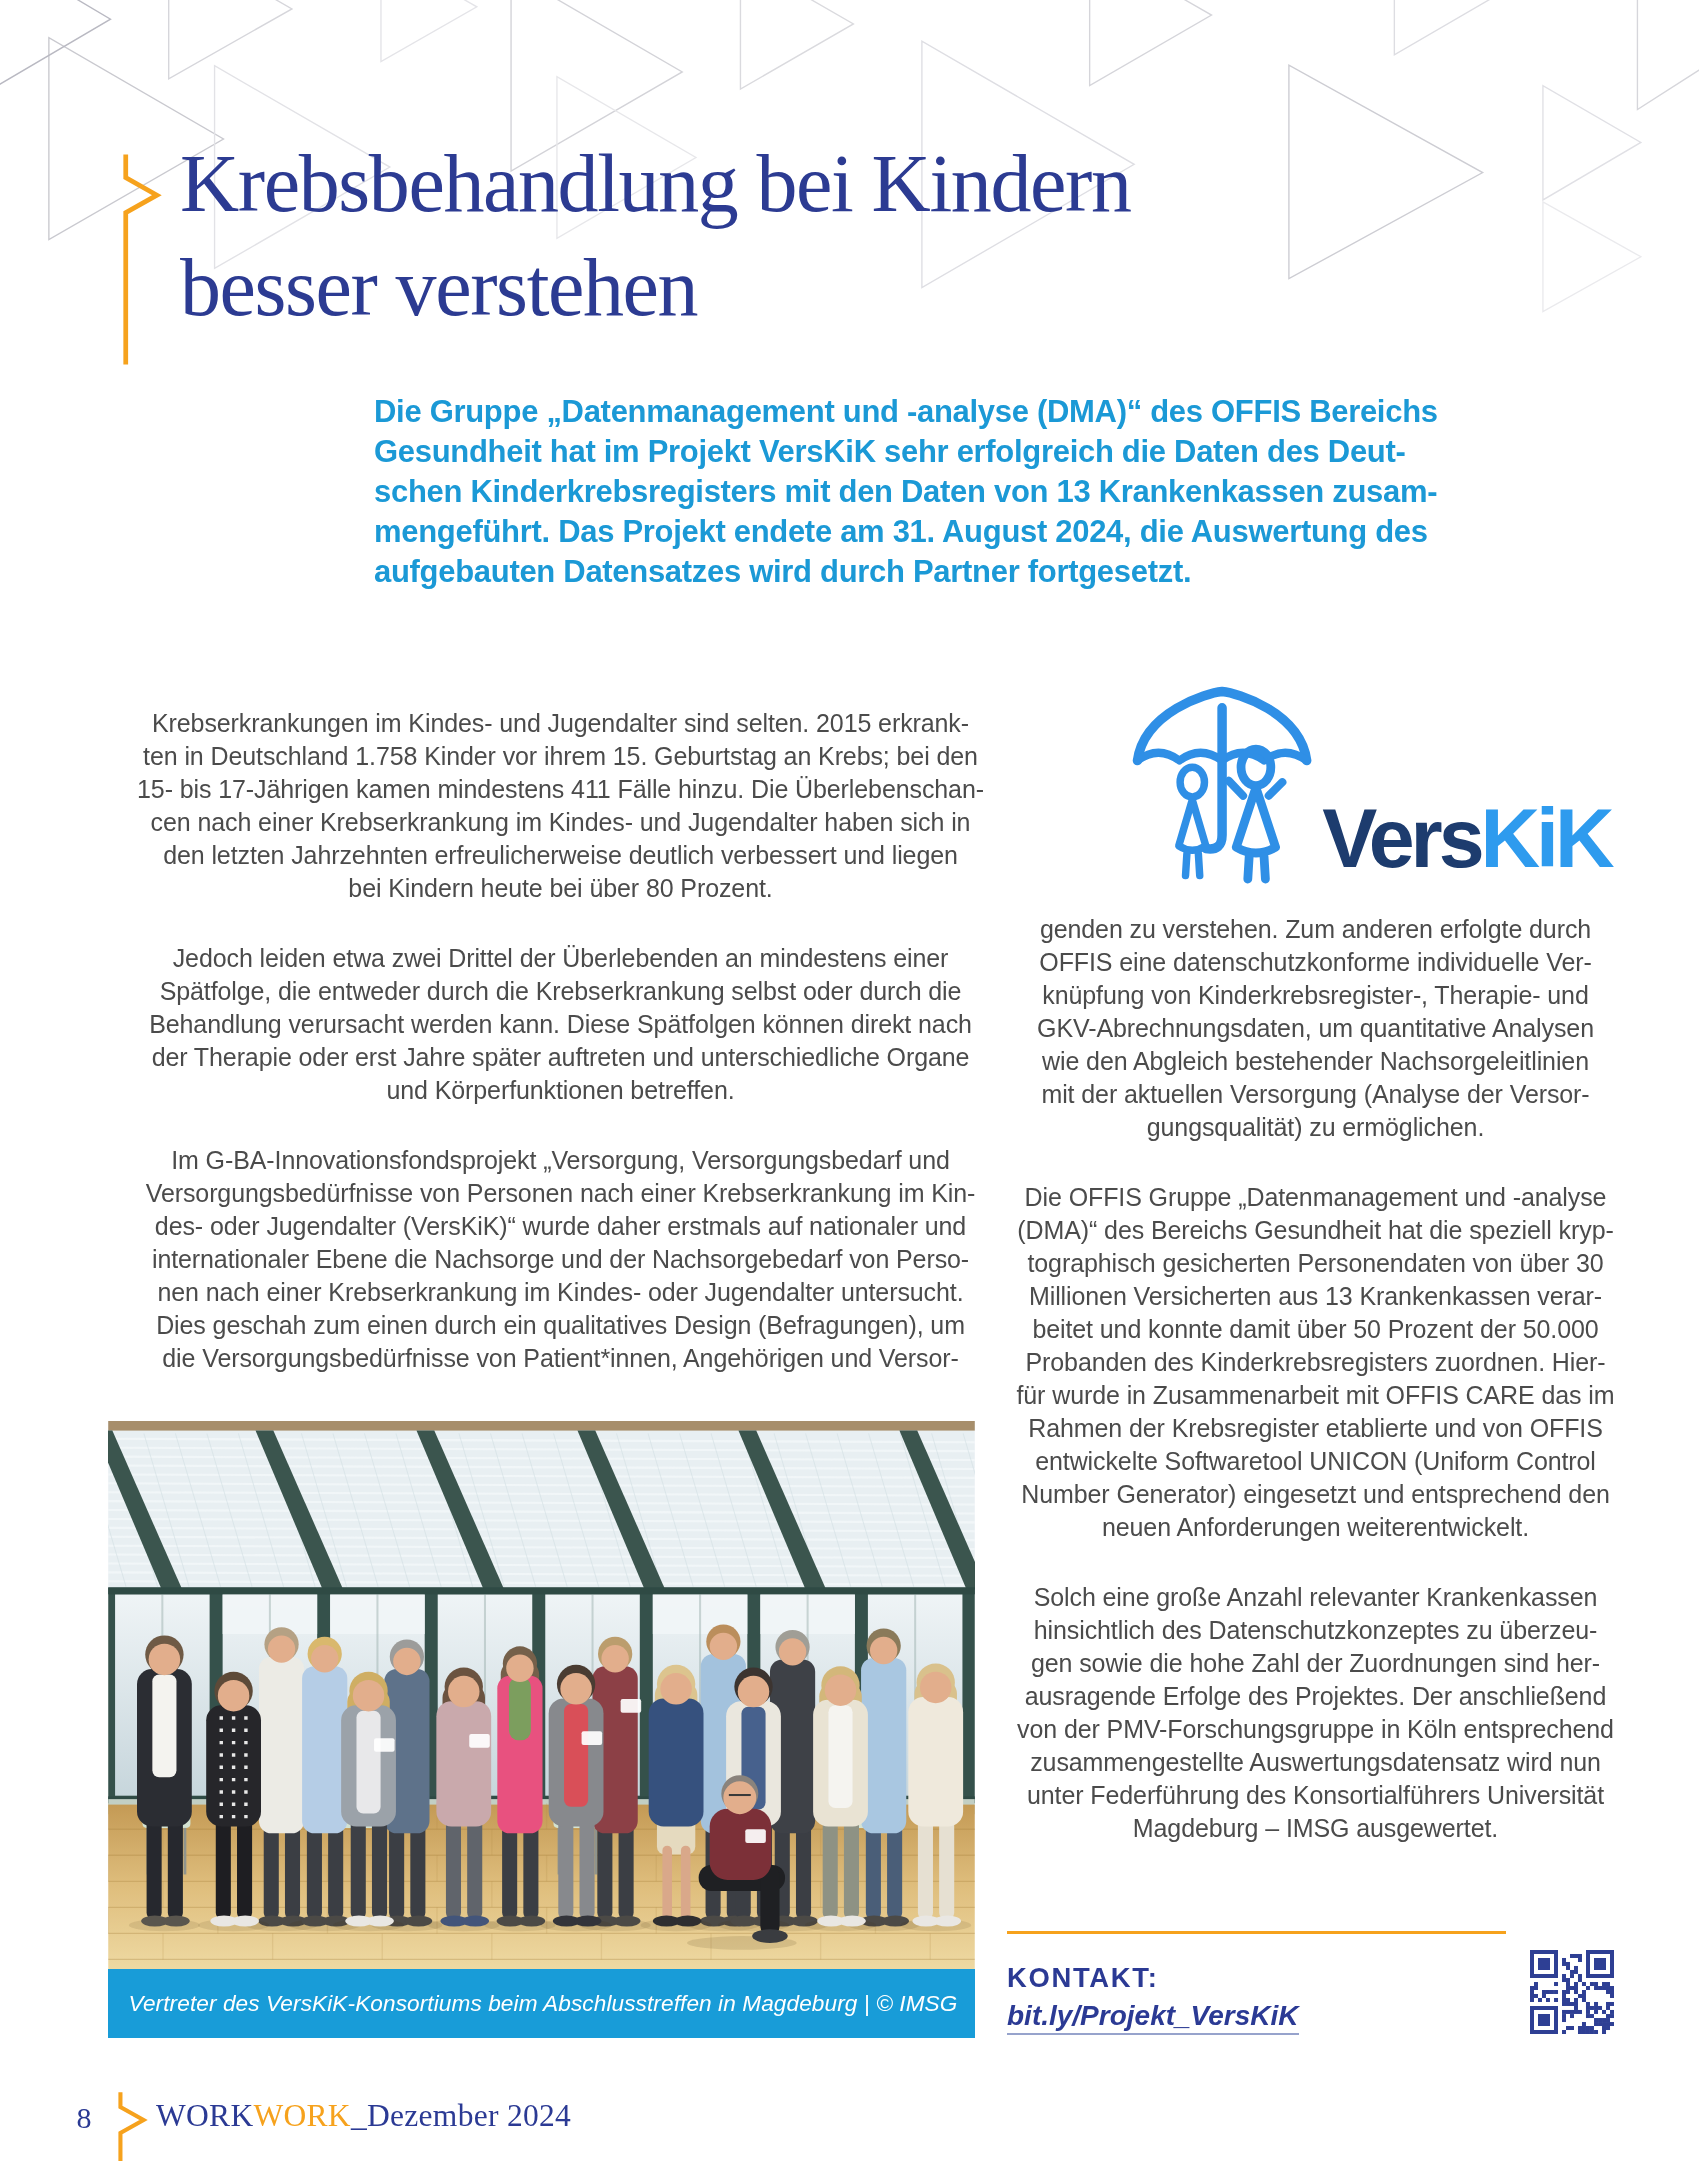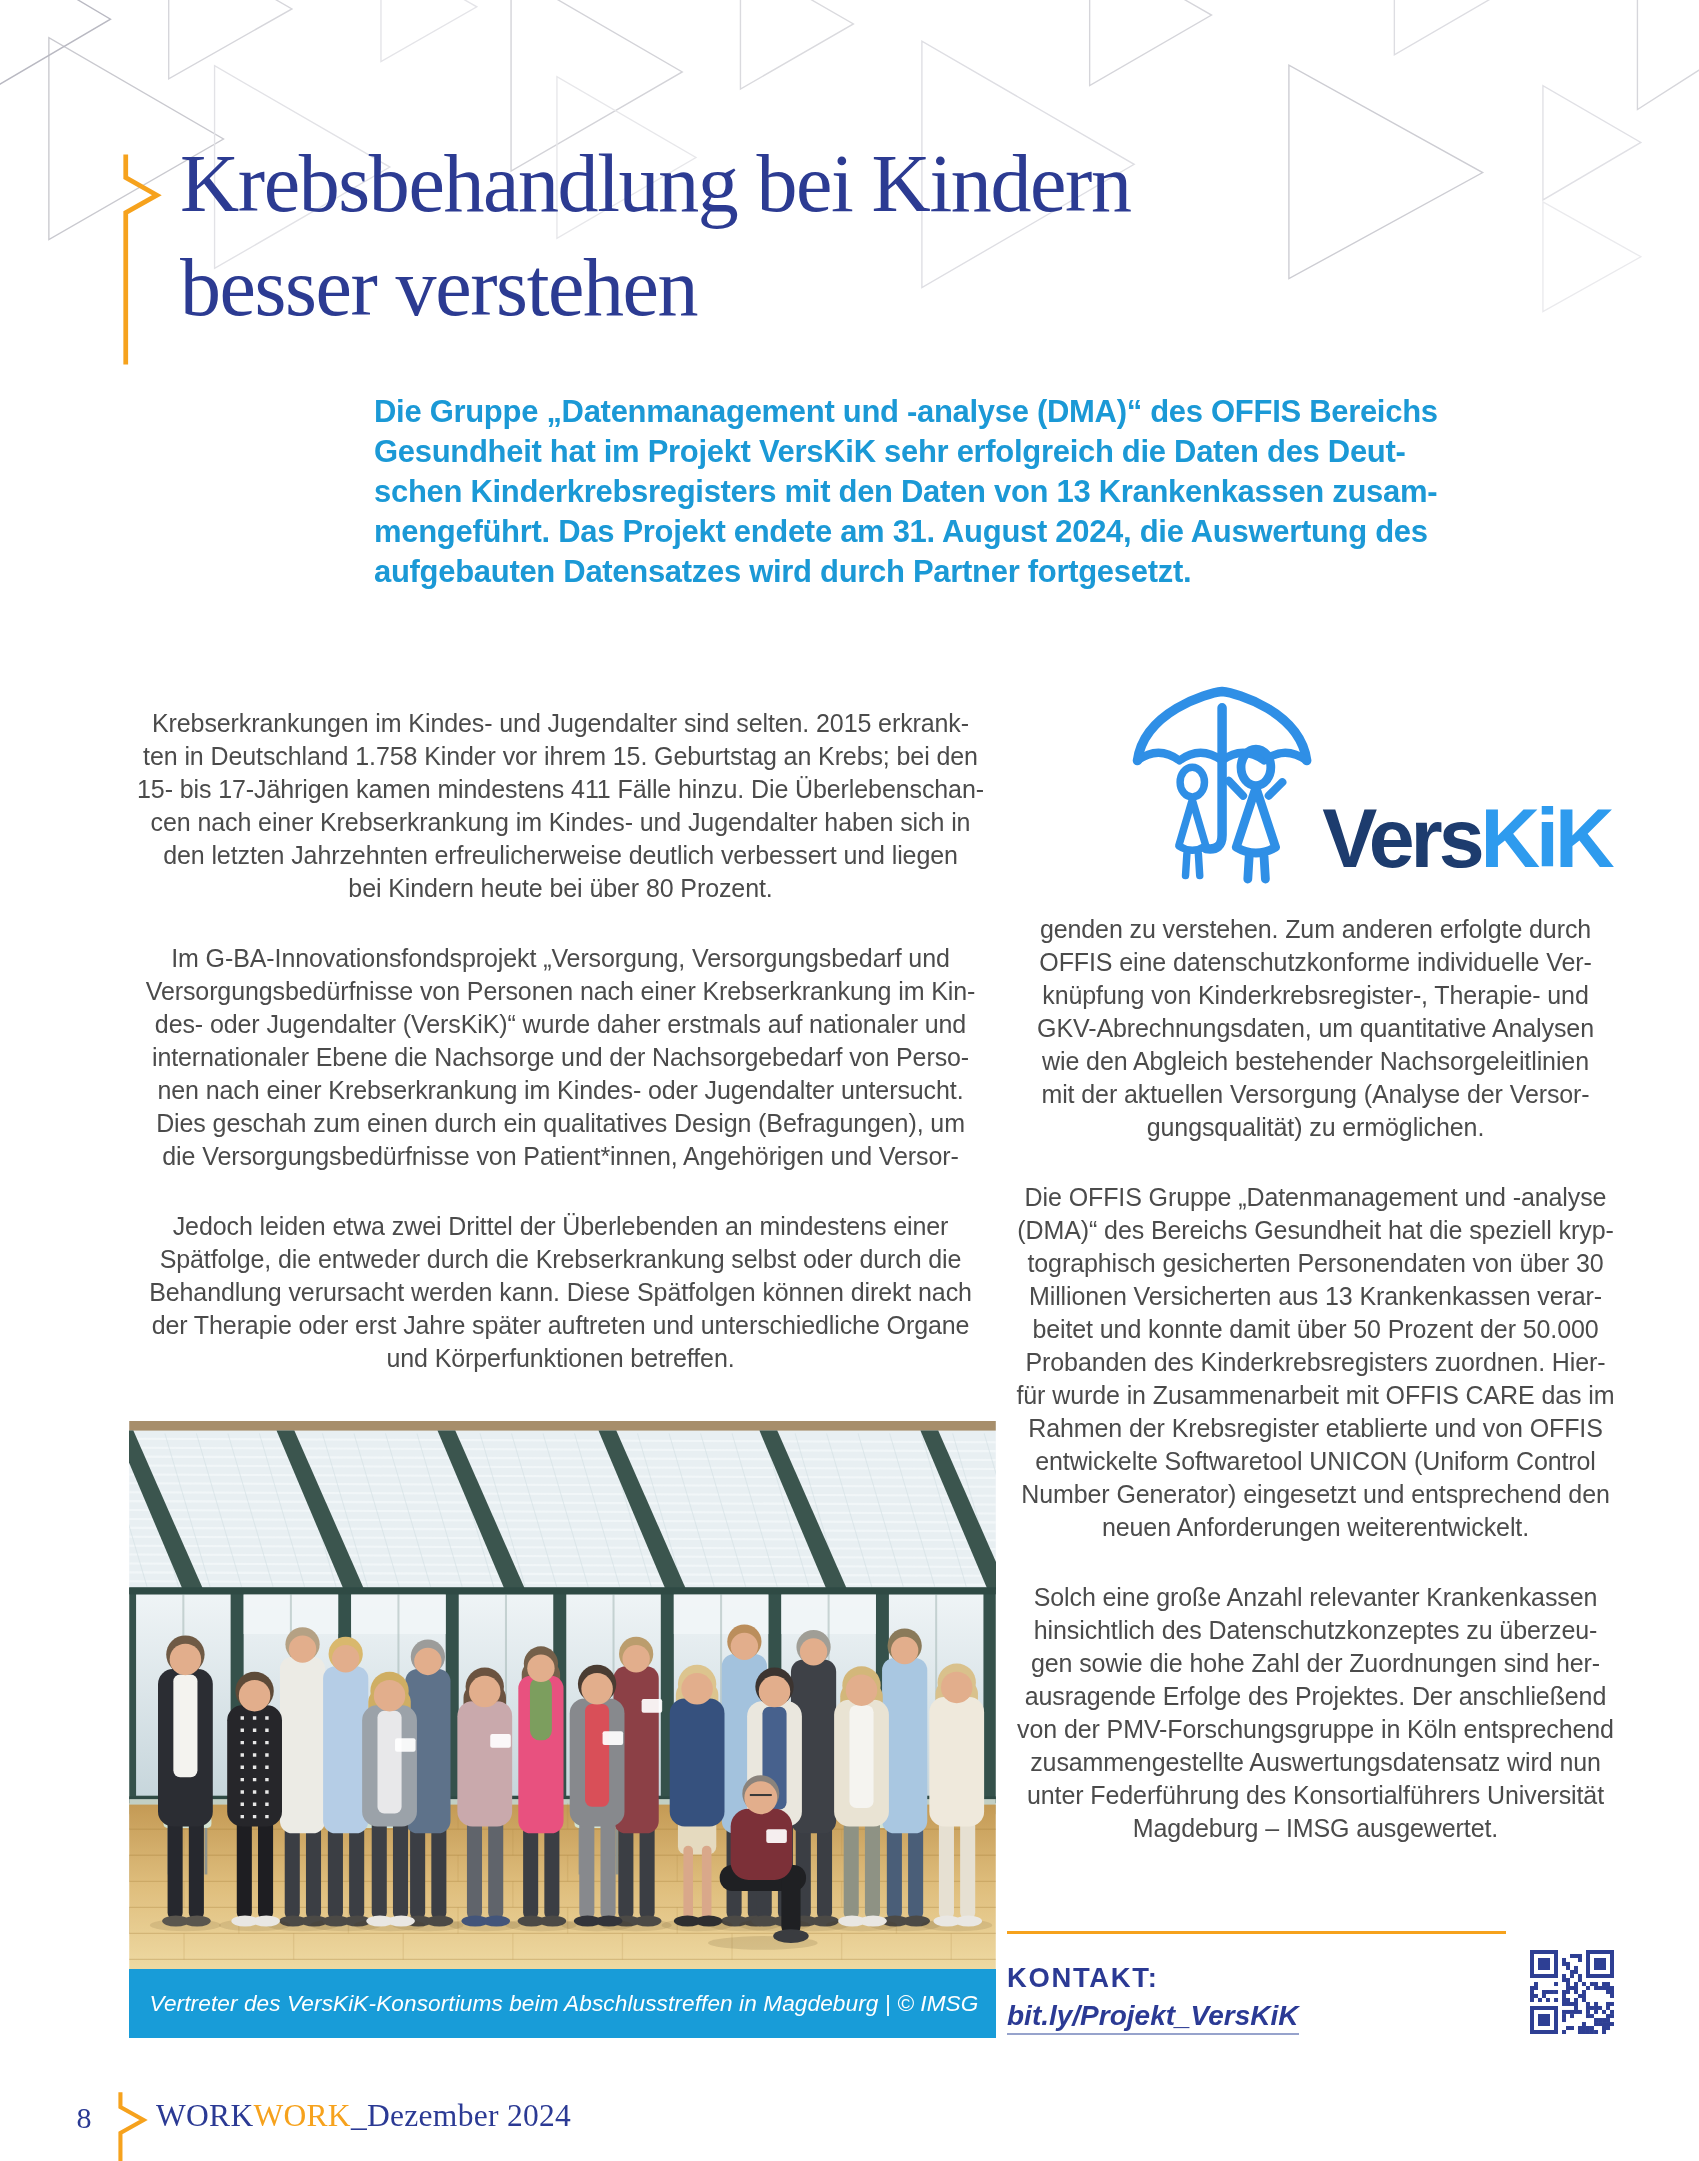--- a/index.html
+++ b/index.html
@@ -20,21 +20,21 @@
          color:#1b99d6;white-space:pre-line;}
   
   .col{position:absolute;}
   .col-left{left:120px;top:707px;width:881px;}
   .col-right{left:1007px;top:913px;width:617px;}
   .col p{margin:0 0 37px 0;font-size:25px;line-height:33px;letter-spacing:-0.1px;
          color:#4b4b4b;white-space:pre-line;text-align:center;}
   
   .verskik-logo{position:absolute;left:1107px;top:678px;width:528px;height:226px;}
   
-  .photo-block{position:absolute;left:129px;top:1421px;width:961px;text-align:center;}
+  .photo-block{position:absolute;left:108px;top:1421px;width:961px;text-align:center;}
   .photo-caption{width:867px;height:69px;background:#189cd8;display:flex;align-items:center;
                  box-sizing:border-box;padding-left:20.6px;color:#ffffff;
                  font-style:italic;font-size:22.6px;letter-spacing:0.1px;}
   
   .contact{position:absolute;left:1007px;top:1931px;width:507px;}
   .contact-rule{width:499px;height:3.4px;background:#f6a21d;margin-bottom:11px;}
   .contact-heading{font-size:27.4px;font-weight:bold;letter-spacing:1.7px;color:#2b3a94;margin-bottom:5.5px;margin-top:28px;}
   .contact-name{font-size:28px;font-weight:bold;font-style:italic;color:#2b3a94;line-height:36px;}
   .contact-link{display:inline-block;font-size:28px;font-weight:bold;font-style:italic;color:#2b3a94;
                 line-height:31.5px;border-bottom:2.1px solid #97a3cc;padding-bottom:2.1px;text-decoration:none;}
@@ -84,32 +84,32 @@
 mengeführt. Das Projekt endete am 31. August 2024, die Auswertung des
 aufgebauten Datensatzes wird durch Partner fortgesetzt.</div>
 
   <div class="col col-left">
     <p>Krebserkrankungen im Kindes- und Jugendalter sind selten. 2015 erkrank-
 ten in Deutschland 1.758 Kinder vor ihrem 15. Geburtstag an Krebs; bei den
 15- bis 17-Jährigen kamen mindestens 411 Fälle hinzu. Die Überlebenschan-
 cen nach einer Krebserkrankung im Kindes- und Jugendalter haben sich in
 den letzten Jahrzehnten erfreulicherweise deutlich verbessert und liegen
 bei Kindern heute bei über 80 Prozent.</p>
+    <p>Jedoch leiden etwa zwei Drittel der Überlebenden an mindestens einer
+Spätfolge, die entweder durch die Krebserkrankung selbst oder durch die
+Behandlung verursacht werden kann. Diese Spätfolgen können direkt nach
+der Therapie oder erst Jahre später auftreten und unterschiedliche Organe
+und Körperfunktionen betreffen.</p>
     <p>Im G-BA-Innovationsfondsprojekt „Versorgung, Versorgungsbedarf und
 Versorgungsbedürfnisse von Personen nach einer Krebserkrankung im Kin-
 des- oder Jugendalter (VersKiK)“ wurde daher erstmals auf nationaler und
 internationaler Ebene die Nachsorge und der Nachsorgebedarf von Perso-
 nen nach einer Krebserkrankung im Kindes- oder Jugendalter untersucht.
 Dies geschah zum einen durch ein qualitatives Design (Befragungen), um
 die Versorgungsbedürfnisse von Patient*innen, Angehörigen und Versor-</p>
-    <p>Jedoch leiden etwa zwei Drittel der Überlebenden an mindestens einer
-Spätfolge, die entweder durch die Krebserkrankung selbst oder durch die
-Behandlung verursacht werden kann. Diese Spätfolgen können direkt nach
-der Therapie oder erst Jahre später auftreten und unterschiedliche Organe
-und Körperfunktionen betreffen.</p>
   </div>
 
   <div class="col col-right">
     <p>genden zu verstehen. Zum anderen erfolgte durch
 OFFIS eine datenschutzkonforme individuelle Ver-
 knüpfung von Kinderkrebsregister-, Therapie- und
 GKV-Abrechnungsdaten, um quantitative Analysen
 wie den Abgleich bestehender Nachsorgeleitlinien
 mit der aktuellen Versorgung (Analyse der Versor-
 gungsqualität) zu ermöglichen.</p>

